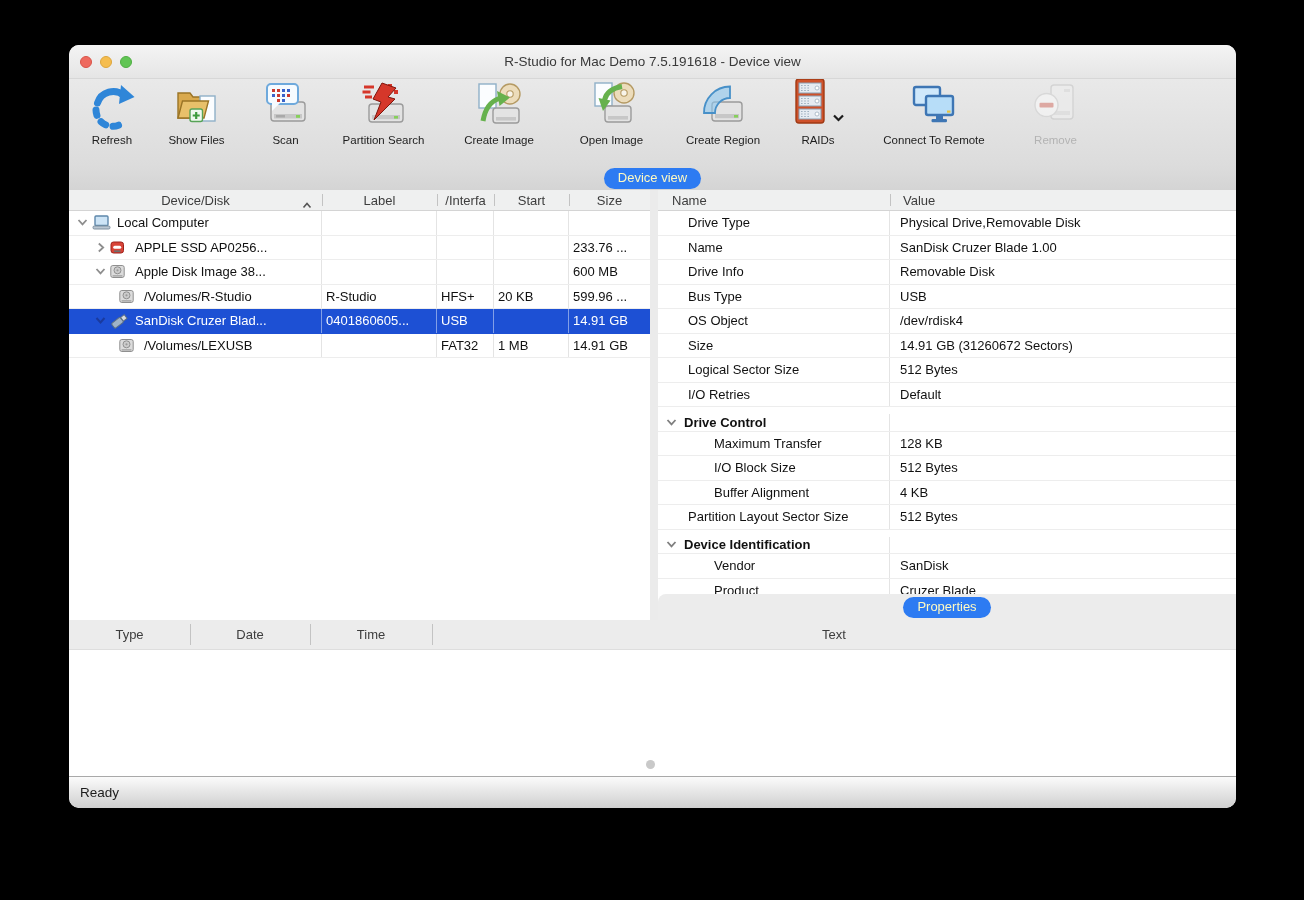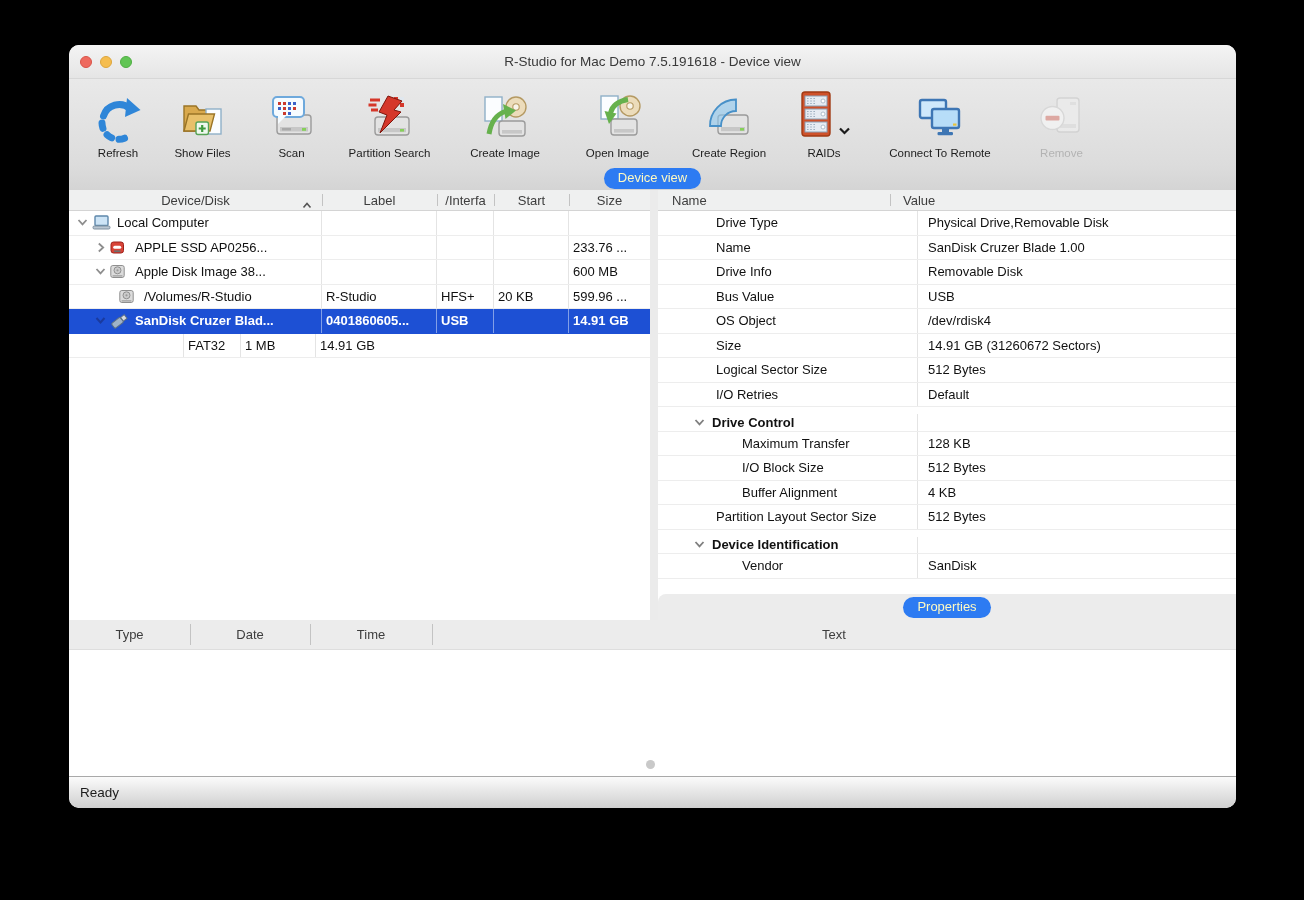--- a/index.html
+++ b/index.html
@@ -15,21 +15,21 @@
               border-bottom:1px solid #d7d7d7; }
   .lights { position:absolute; left:11px; top:0; height:100%; display:flex; align-items:center; gap:8px; }
   .light { width:12px; height:12px; border-radius:50%; }
   .light.red { background:#ee6a5f; border:1px solid #d95348; }
   .light.yellow { background:#f5bd4f; border:1px solid #dda63c; }
   .light.green { background:#61c554; border:1px solid #4eae42; }
   .title { width:100%; text-align:center; font-size:13.5px; font-weight:normal; color:#393939; }
 
   
   .toolbar { height:87px; background:linear-gradient(#e9e9e9,#dcdcdc); flex:none;
-             display:flex; align-items:flex-end; padding-left:12px; }
+             display:flex; align-items:flex-start; padding-left:6px; }
   .tbtn { display:flex; flex-direction:column; align-items:center; justify-content:flex-end;
           padding-bottom:7px; }
   .tbtn .icn { height:52px; display:flex; align-items:flex-end; justify-content:center; }
   .tlabel { font-size:11.5px; color:#1d1d1d; margin-top:3px; white-space:nowrap; }
   .tbtn.disabled .tlabel { color:#b3b3b3; }
   .tbtn.disabled svg { opacity:.8; }
   .tb-sep { width:0; border-left:1px dotted #9a9a9a; margin:9px 0 7px; }
   .w74{width:74px}.w93{width:93px}.w85{width:85px}.w111{width:111px}.w118{width:118px}
   .w107{width:107px}.w114{width:114px}.w76{width:76px}.w154{width:154px}.w87{width:87px}
   .raidrow { display:flex; align-items:flex-end; gap:3px; }
@@ -60,25 +60,25 @@
   .trows { flex:1; overflow:hidden; }
   .trow { height:24.5px; display:flex; border-bottom:1px solid #ededed; font-size:13px; color:#111; }
   .trow .cell { height:100%; display:flex; align-items:center; border-right:1px solid #e4e4e4;
                 padding-left:4px; overflow:hidden; white-space:nowrap; }
   .trow .cell:last-child { border-right:none; }
   .dev { padding-left:4px; }
   .dev.lv1 { padding-left:22px; } .dev.lv2 { padding-left:50px; }
   .exp { width:19px; flex:none; display:flex; justify-content:center; }
   .ticon { width:25px; flex:none; display:flex; align-items:center; }
   .trow.selected { background:#1d50d4; color:#fff; border-bottom-color:#1d50d4; }
-  .trow.selected .cell { border-right-color:rgba(255,255,255,.45);font-weight:bold; }
+  .trow.selected .cell { border-right-color:rgba(255,255,255,.45); }
 
   
   .prows { height:383px; flex:none; overflow:hidden; }
-  .prow { height:24.5px; display:flex; border-bottom:1px solid #ededed; font-size:13px; color:#111;padding-left:28px; }
+  .prow { height:24.5px; display:flex; border-bottom:1px solid #ededed; font-size:13px; color:#111; }
   .pname { width:232px; flex:none; border-right:1px solid #e4e4e4; display:flex;
            align-items:center; padding-left:30px; white-space:nowrap; overflow:hidden; }
   .prow.group .pname { padding-left:8px; font-weight:bold; gap:7px;margin-top:7px; }
   .prow.sub .pname { padding-left:56px; }
   .pvalue { flex:1; display:flex; align-items:center; padding-left:10px;
             white-space:nowrap; overflow:hidden; }
   .ptabstrip { height:26px; flex:none; background:#ececec; border-top-left-radius:8px;
                display:flex; align-items:center; justify-content:center; }
 
   .split-dot { position:absolute; left:577px; top:570px; width:9px; height:9px;
@@ -416,20 +416,31 @@
             </span>
             <span>SanDisk Cruzer Blad...</span>
           </div>
           <div class="cell c-label">0401860605...</div>
           <div class="cell c-if">USB</div>
           <div class="cell c-start"></div>
           <div class="cell c-size">14.91 GB</div>
         </div>
 
         <div class="trow">
+          <div class="cell c-dev dev lv2">
+            <span class="ticon">
+              <svg width="15" height="15" viewBox="0 0 15 15">
+                <rect x="0.8" y="1.5" width="13.4" height="12" rx="2" fill="#dcdcdc" stroke="#8f8f8f" stroke-width="1"></rect>
+                <circle cx="7.5" cy="6.3" r="3.5" fill="#cccccc" stroke="#909090" stroke-width="1"></circle>
+                <circle cx="7.5" cy="6.3" r="1.1" fill="#9a9a9a"></circle>
+                <rect x="2.6" y="11" width="9.8" height="1.7" fill="#aeaeae"></rect>
+              </svg>
+            </span>
+            <span>/Volumes/LEXUSB</span>
+          </div>
           <div class="cell c-label"></div>
           <div class="cell c-if">FAT32</div>
           <div class="cell c-start">1 MB</div>
           <div class="cell c-size">14.91 GB</div>
         </div>
 
       </div>
     </div>
 
     <div class="vsplit"></div>
@@ -448,21 +459,21 @@
         </div>
         <div class="prow">
           <div class="pname">Name</div>
           <div class="pvalue">SanDisk Cruzer Blade 1.00</div>
         </div>
         <div class="prow">
           <div class="pname">Drive Info</div>
           <div class="pvalue">Removable Disk</div>
         </div>
         <div class="prow">
-          <div class="pname">Bus Value</div>
+          <div class="pname">Bus Type</div>
           <div class="pvalue">USB</div>
         </div>
         <div class="prow">
           <div class="pname">OS Object</div>
           <div class="pvalue">/dev/rdisk4</div>
         </div>
         <div class="prow">
           <div class="pname">Size</div>
           <div class="pvalue">14.91 GB (31260672 Sectors)</div>
         </div>
@@ -508,20 +519,24 @@
                   <path d="M1.5 2 L5.5 6.4 L9.5 2" fill="none" stroke="#7f7f7f" stroke-width="1.8"></path>
                 </svg>
             </span>
             <span>Device Identification</span>
           </div>
           <div class="pvalue"></div>
         </div>
         <div class="prow sub">
           <div class="pname">Vendor</div>
           <div class="pvalue">SanDisk</div>
+        </div>
+        <div class="prow sub">
+          <div class="pname">Product</div>
+          <div class="pvalue">Cruzer Blade</div>
         </div>
       </div>
 
       <div class="ptabstrip">
         <span class="pill">Properties</span>
       </div>
     </div>
   </div>
 
   <div class="loghead">

